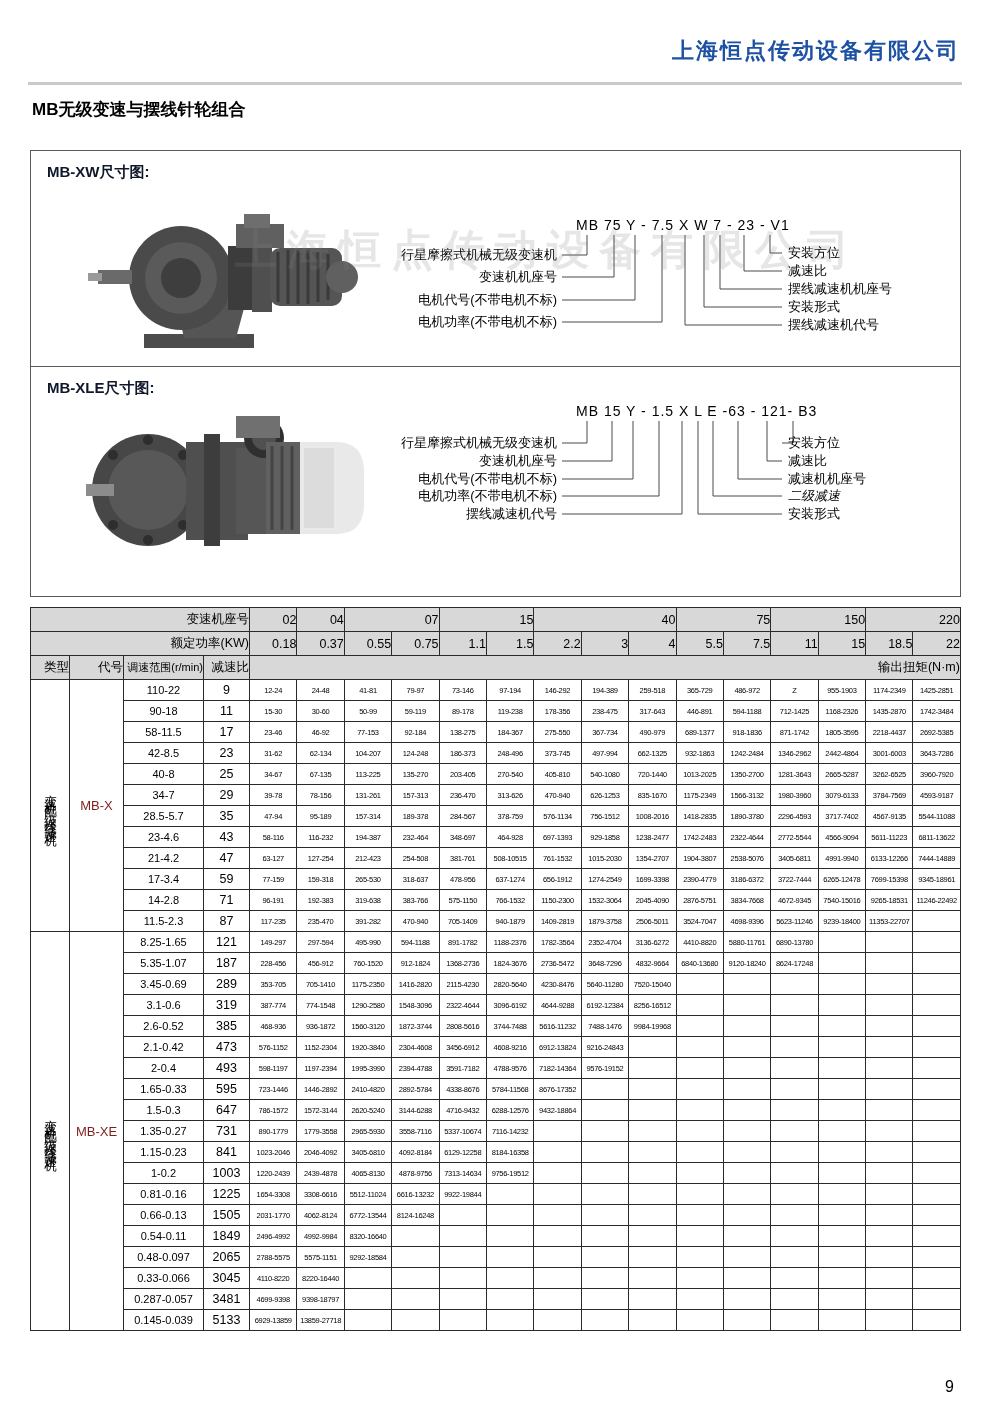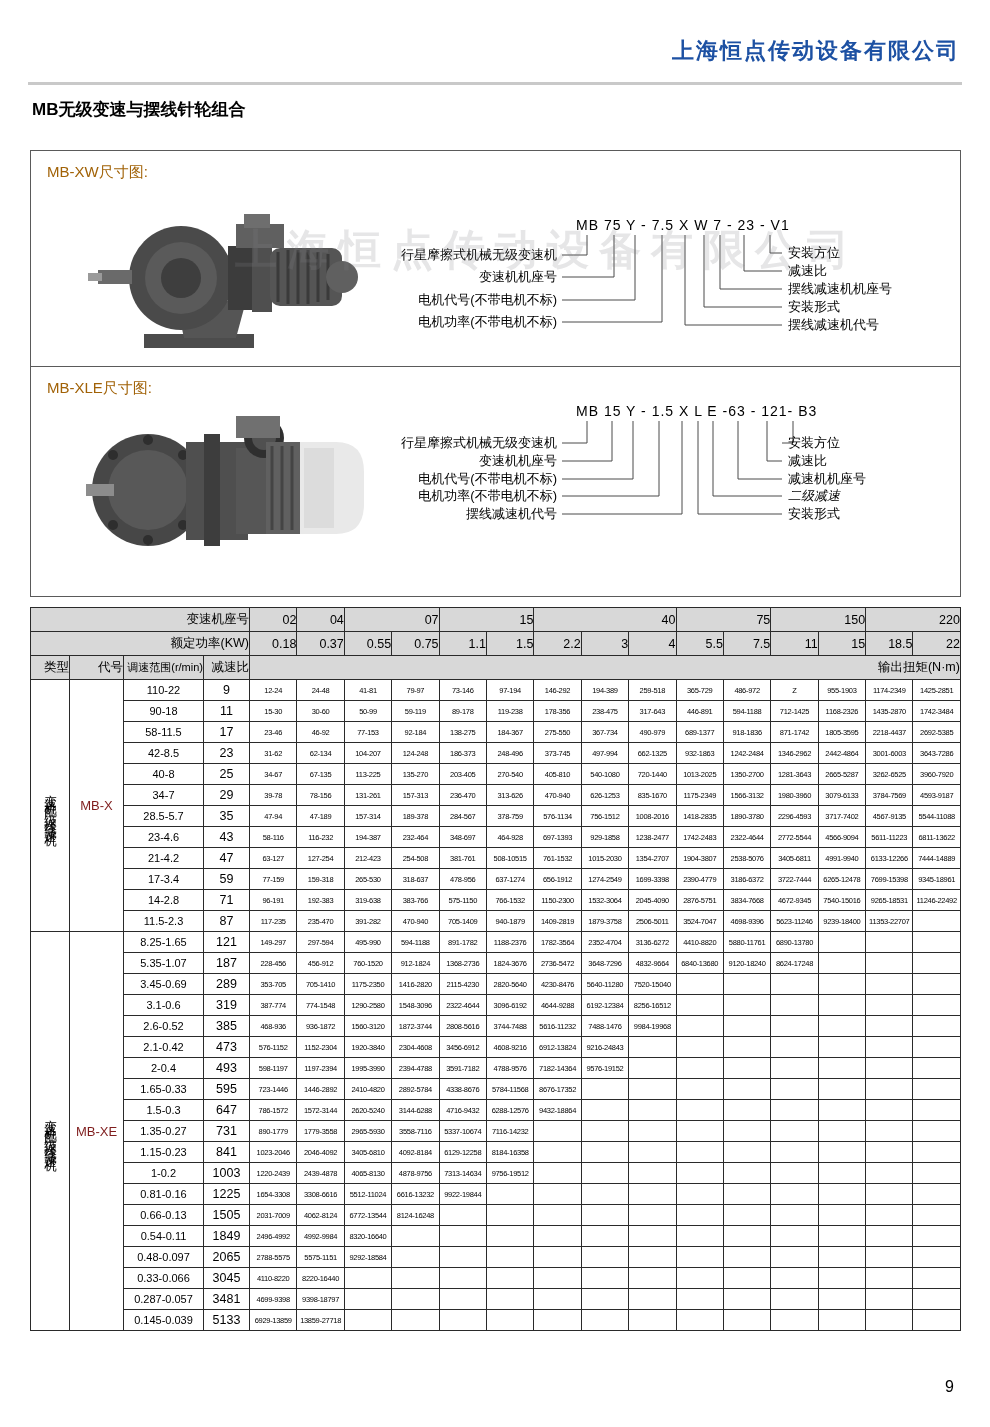--- a/index.html
+++ b/index.html
@@ -12,21 +12,21 @@
   .company{position:absolute;right:30px;top:36px;font-size:22px;font-weight:bold;color:#1d51a3;letter-spacing:2px;}
   .hdr-rule{position:absolute;left:28px;top:82px;width:934px;height:3px;background:#c9c9c9;}
 
   .page-title{position:absolute;left:32px;top:98px;font-size:17px;font-weight:bold;color:#000;}
 
   
   .diagram-box{position:absolute;left:30px;top:150px;width:929px;height:445px;border:1px solid #5a5a5a;}
   .section{position:absolute;left:0;width:929px;}
   .sec1{top:0;height:215px;border-bottom:1px solid #5a5a5a;}
   .sec2{top:216px;height:228px;}
-  .sec-title{position:absolute;left:16px;top:12px;font-size:15px;font-weight:normal;color:#a16207;}
+  .sec-title{position:absolute;left:16px;top:12px;font-size:15px;font-weight:bold;color:#0f172a;}
   .model-code{position:absolute;font-size:14px;letter-spacing:1px;color:#000;white-space:nowrap;}
   .lbl{position:absolute;font-size:13px;color:#000;white-space:nowrap;}
   .lbl.left{text-align:left;transform:translateY(-50%);}
   .lbl.right{transform:translateY(-50%);}
   .callouts{position:absolute;left:0;top:0;}
   .watermark{position:absolute;left:235px;top:222px;font-size:42px;letter-spacing:10px;
              color:rgba(130,130,135,0.20);font-weight:bold;white-space:nowrap;pointer-events:none;}
 
   
   .spec-table{position:absolute;left:30px;top:607px;border-collapse:collapse;table-layout:fixed;width:930px;}
@@ -346,21 +346,21 @@
           <td class="val">1566-3132</td>
           <td class="val">1980-3960</td>
           <td class="val">3079-6133</td>
           <td class="val">3784-7569</td>
           <td class="val">4593-9187</td>
         </tr>
         <tr>
           <td class="range">28.5-5.7</td>
           <td class="ratio">35</td>
           <td class="val">47-94</td>
-          <td class="val">47-189</td>
+          <td class="val">95-189</td>
           <td class="val">157-314</td>
           <td class="val">189-378</td>
           <td class="val">284-567</td>
           <td class="val">378-759</td>
           <td class="val">576-1134</td>
           <td class="val">756-1512</td>
           <td class="val">1008-2016</td>
           <td class="val">1418-2835</td>
           <td class="val">1890-3780</td>
           <td class="val">2296-4593</td>
@@ -708,21 +708,21 @@
           <td class="val"></td>
           <td class="val"></td>
           <td class="val"></td>
           <td class="val"></td>
           <td class="val"></td>
           <td class="val"></td>
         </tr>
         <tr>
           <td class="range">0.66-0.13</td>
           <td class="ratio">1505</td>
-          <td class="val">2031-7009</td>
+          <td class="val">2031-1770</td>
           <td class="val">4062-8124</td>
           <td class="val">6772-13544</td>
           <td class="val">8124-16248</td>
           <td class="val"></td>
           <td class="val"></td>
           <td class="val"></td>
           <td class="val"></td>
           <td class="val"></td>
           <td class="val"></td>
           <td class="val"></td>

